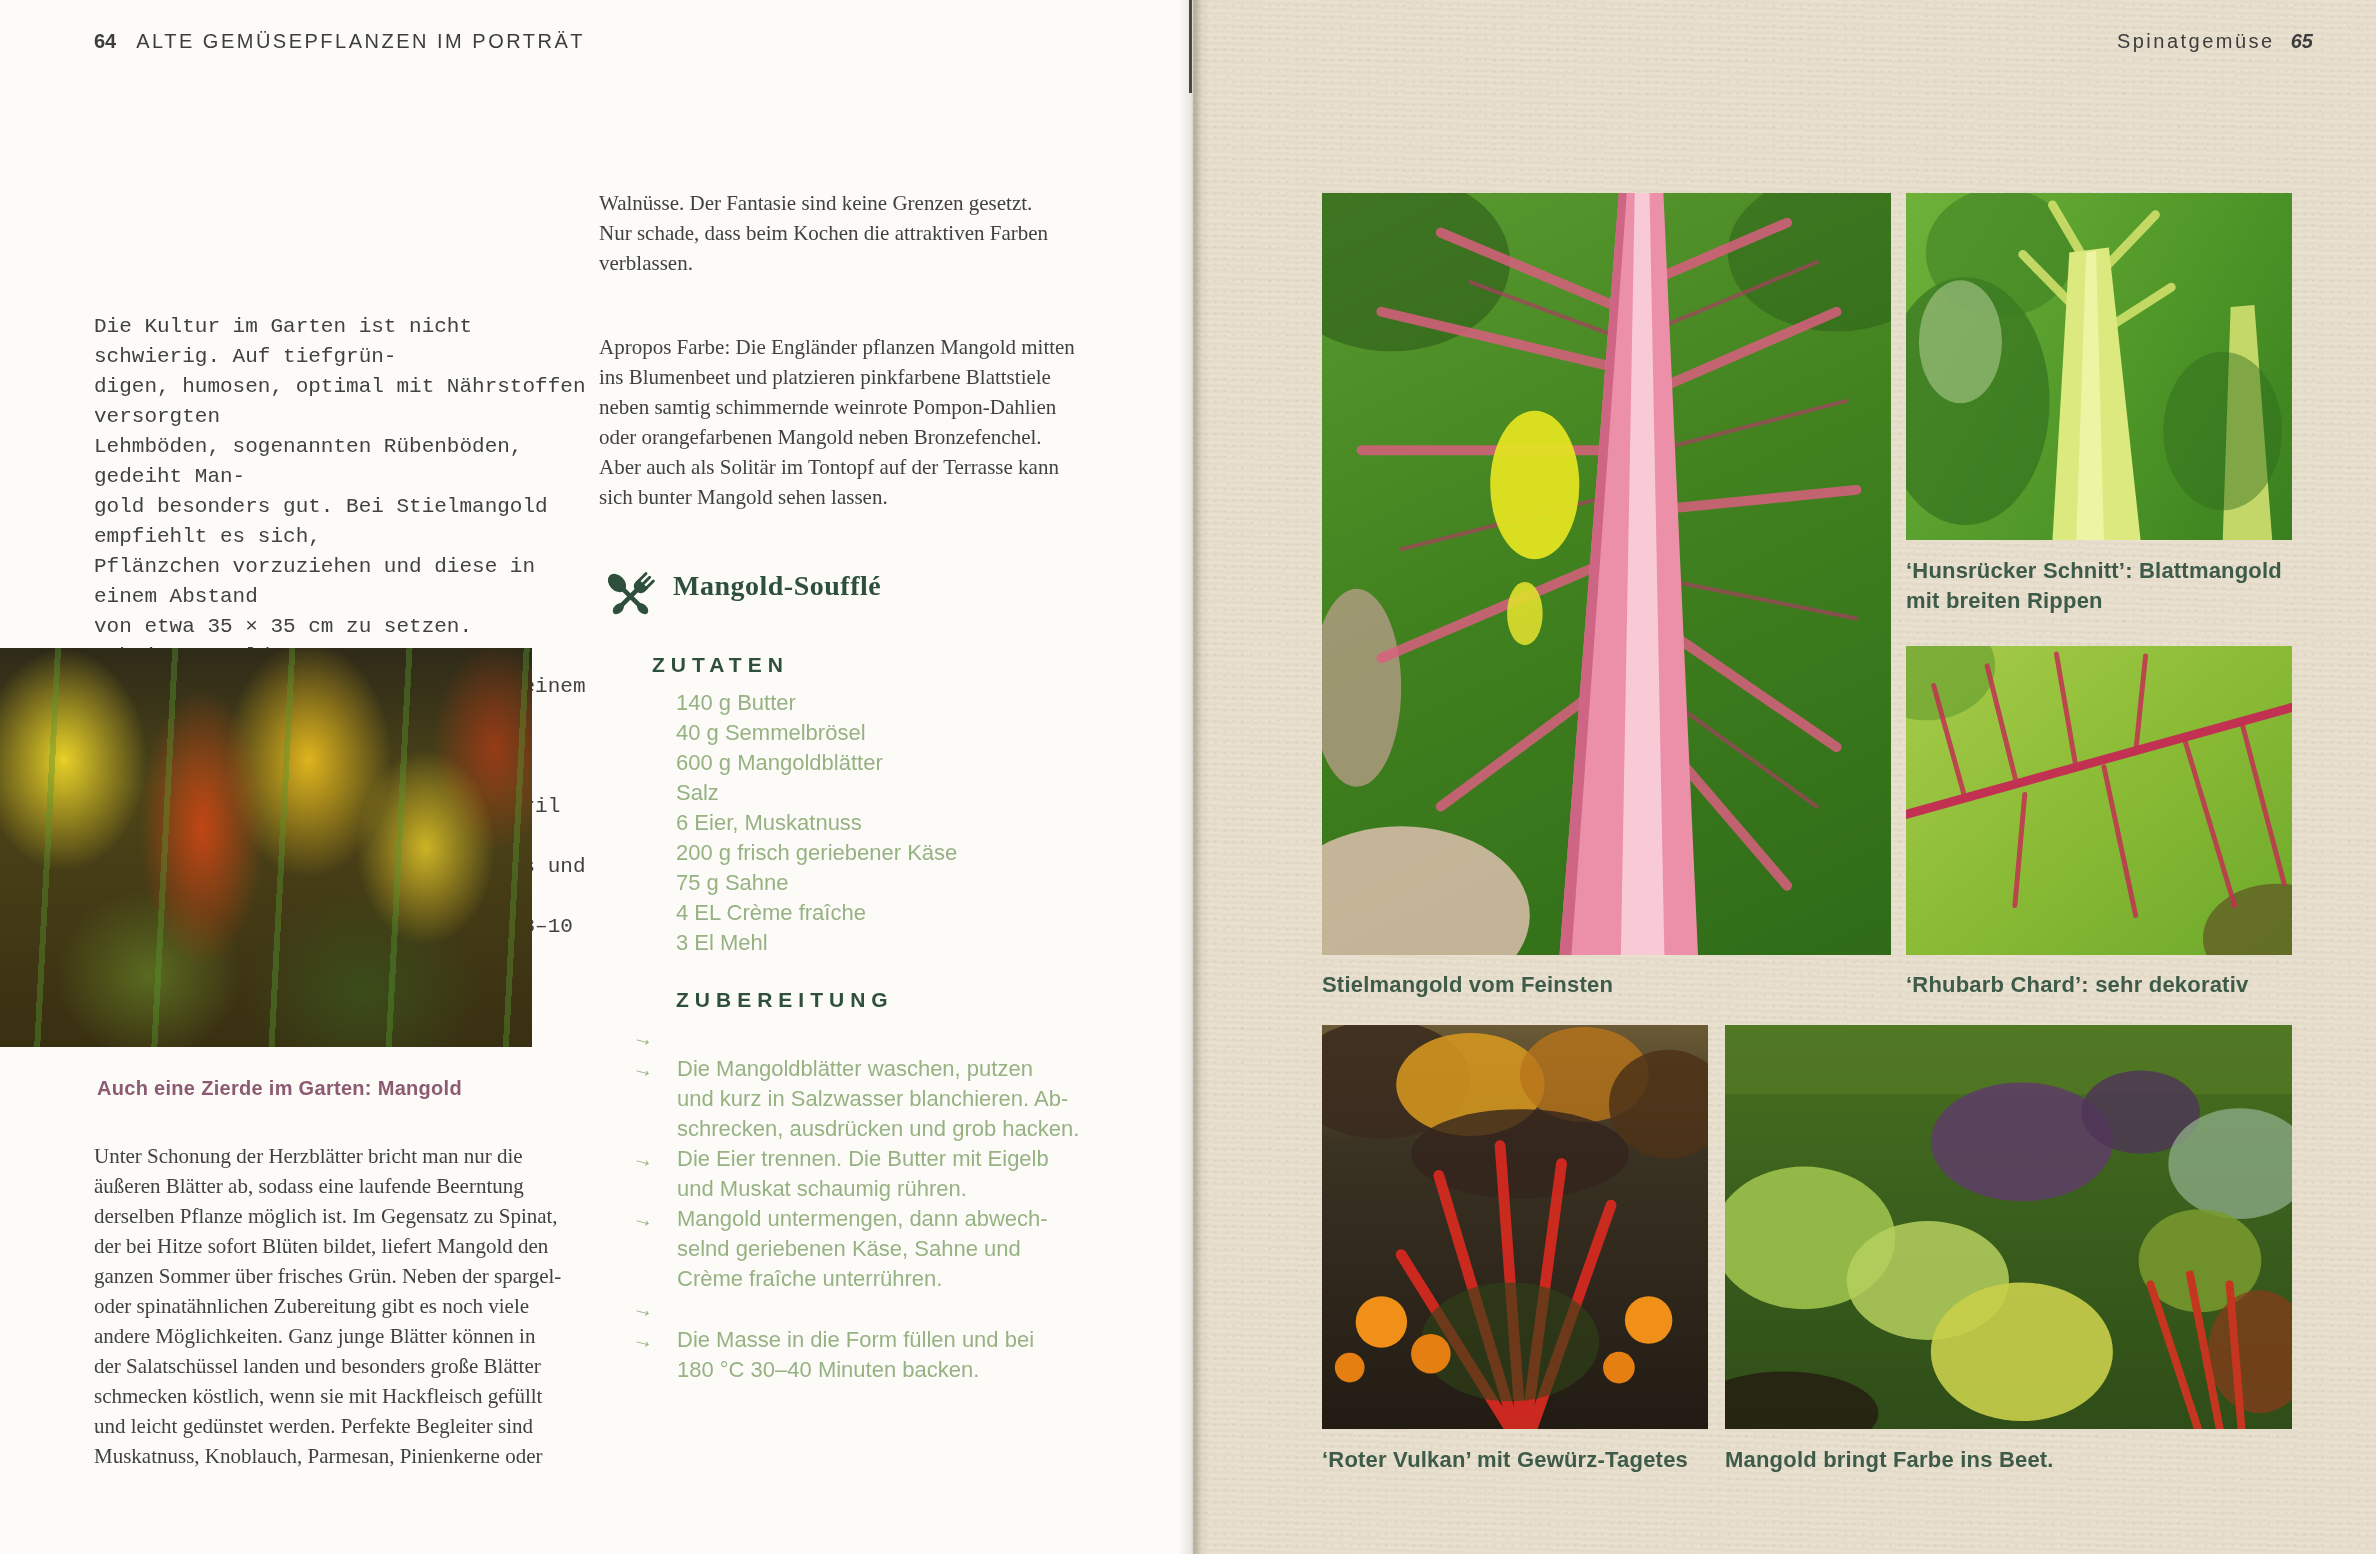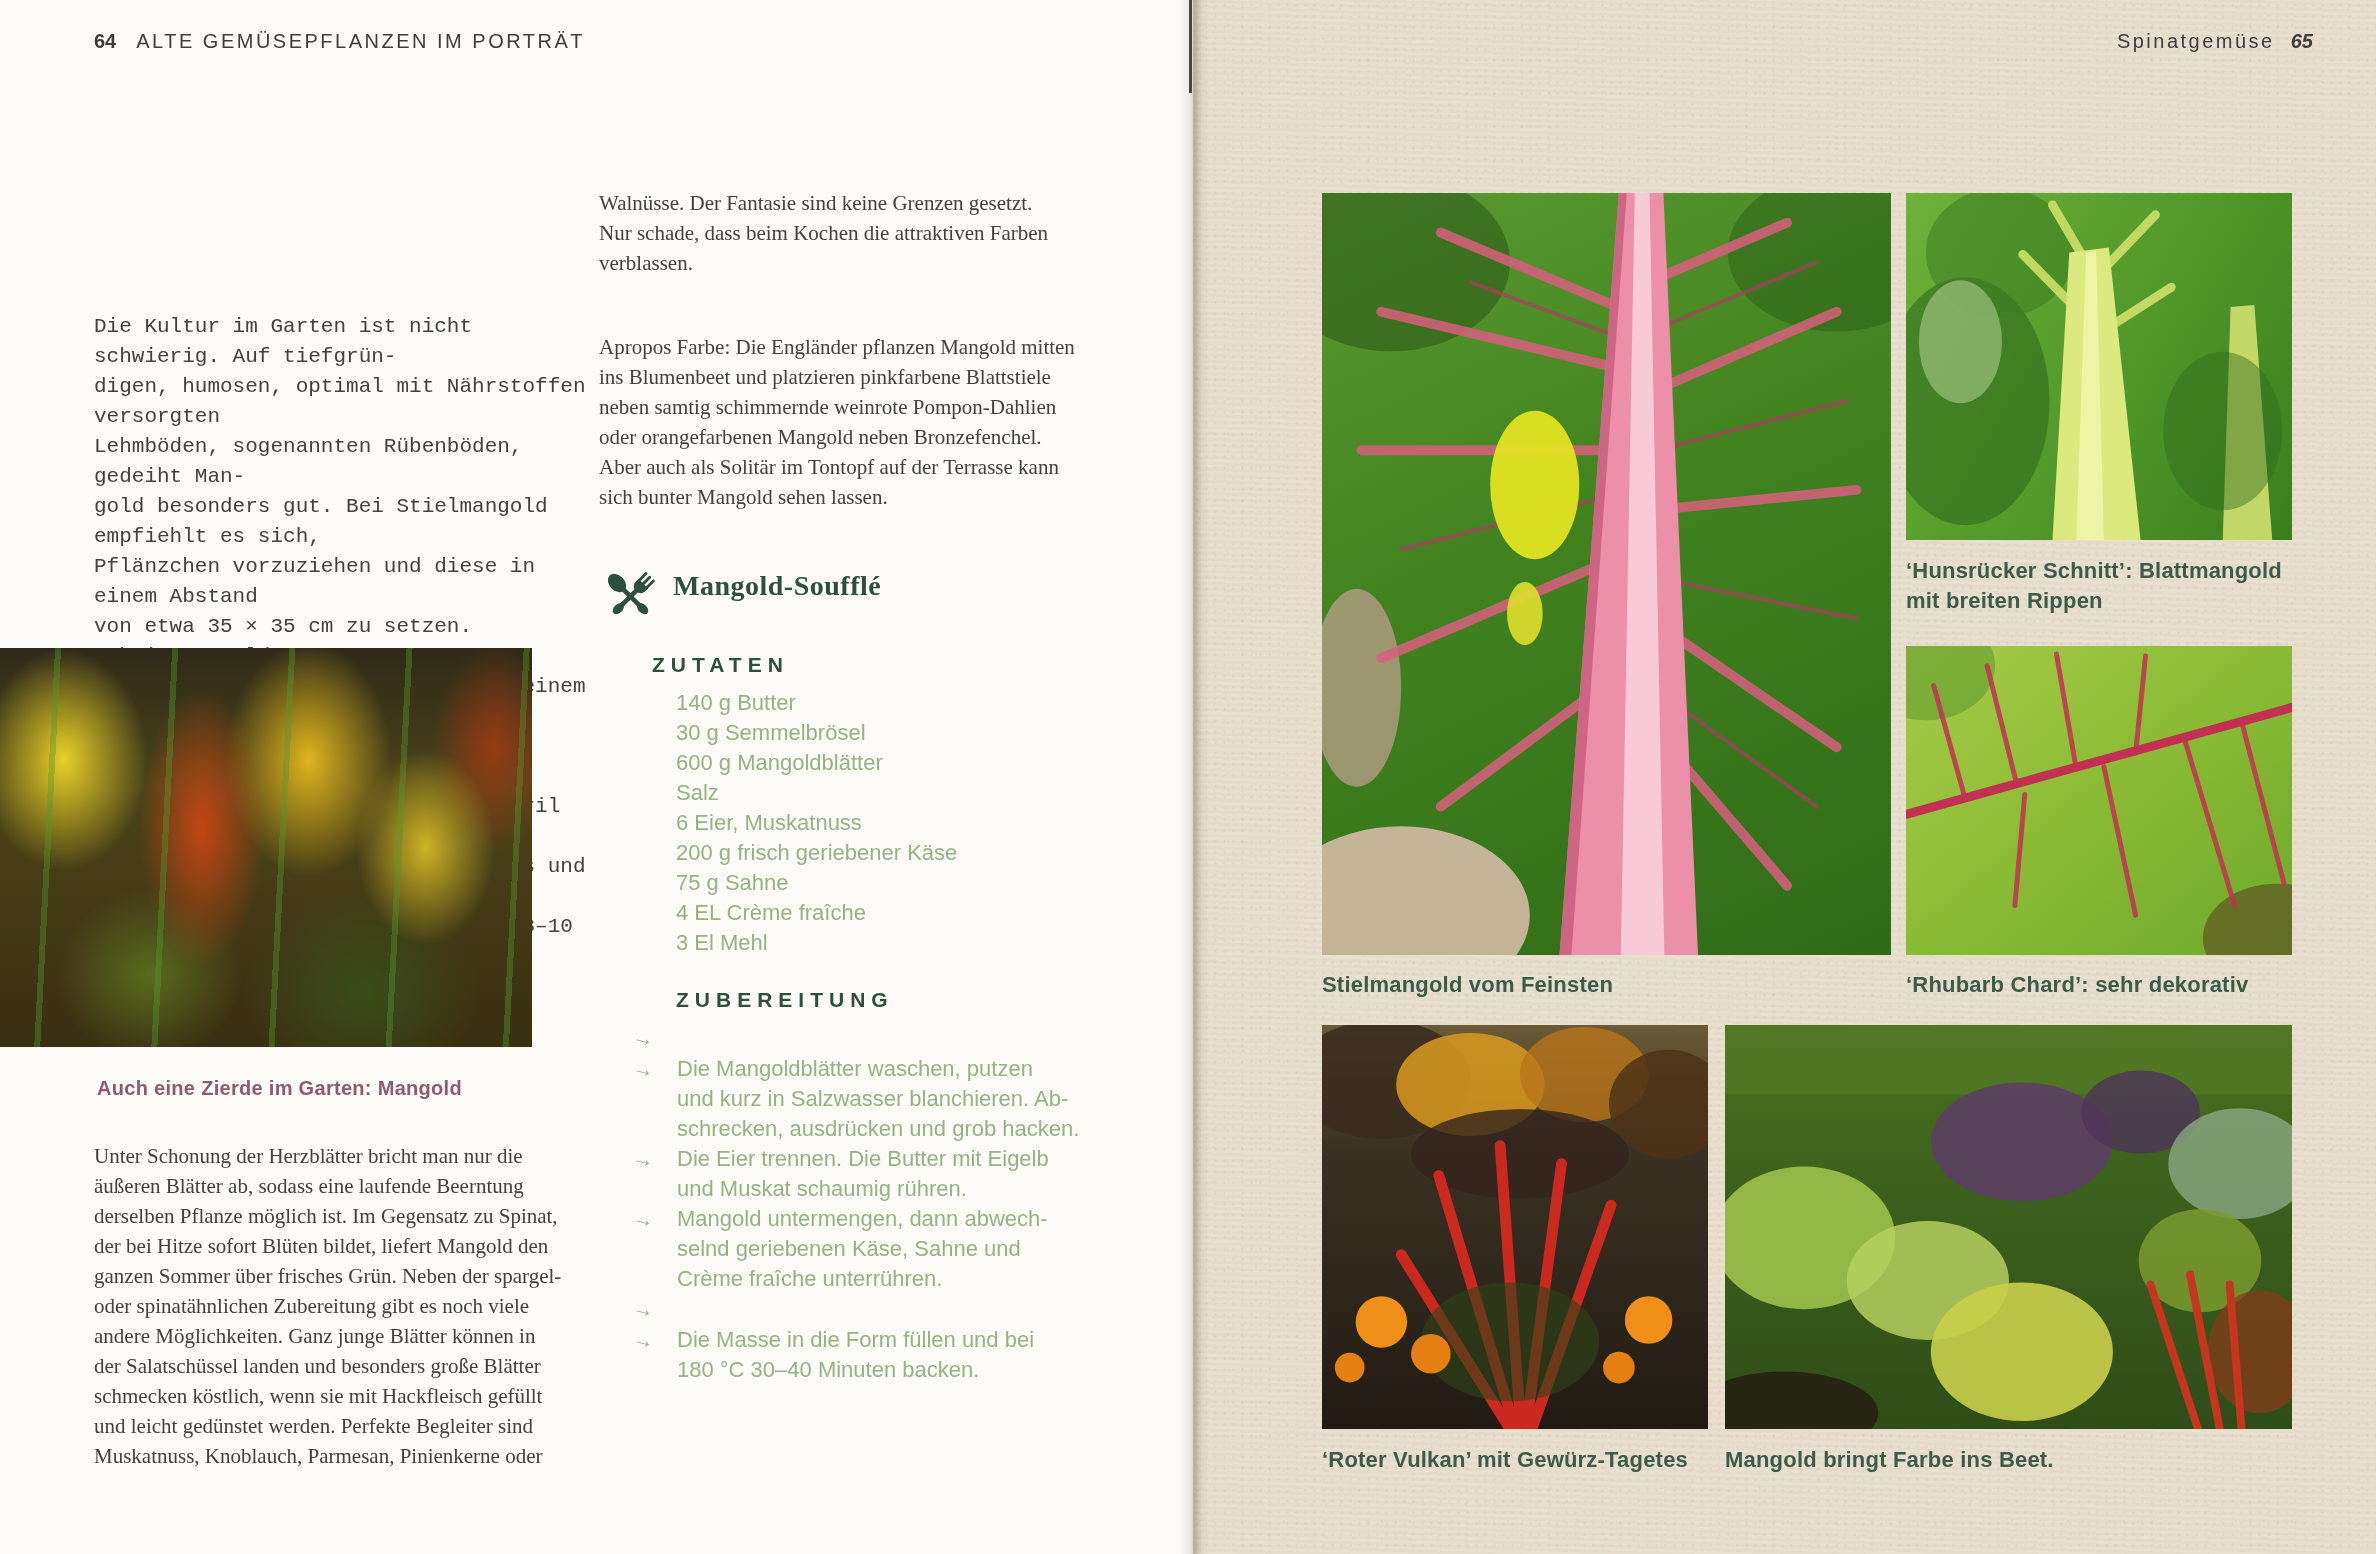--- a/index.html
+++ b/index.html
@@ -138,21 +138,21 @@
           <path d="M25 13 h14 v5 a7 6 0 0 1 -14 0 z"></path>
         </g>
       </g>
     </svg>
   </div>
   <div class="recipe-title" style="left:673px;top:570px;">Mangold-Soufflé</div>
 
   <div class="recipe-heading" style="left:652px;top:653px;">ZUTATEN</div>
   <div class="ingredients recipe-green" style="left:676px;top:688px;">
     <div>140 g Butter</div>
-    <div>30 g Semmelbrösel</div>
+    <div>40 g Semmelbrösel</div>
     <div>600 g Mangoldblätter</div>
     <div>Salz</div>
     <div>6 Eier, Muskatnuss</div>
     <div>200 g frisch geriebener Käse</div>
     <div>75 g Sahne</div>
     <div>4 EL Crème fraîche</div>
     <div>3 El Mehl</div>
   </div>
 
   <div class="recipe-heading" style="left:676px;top:988px;">ZUBEREITUNG</div>

